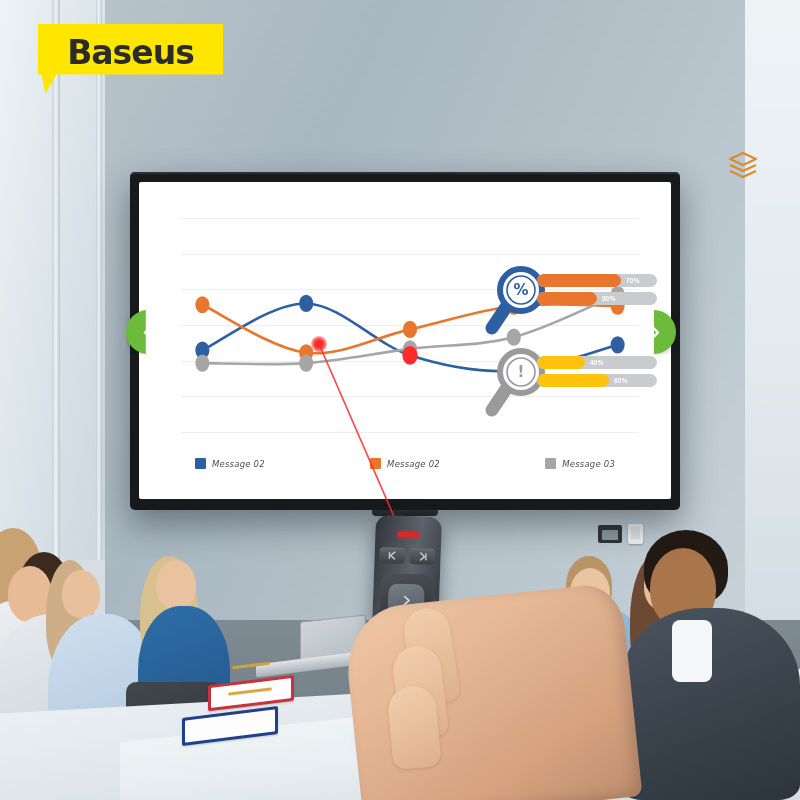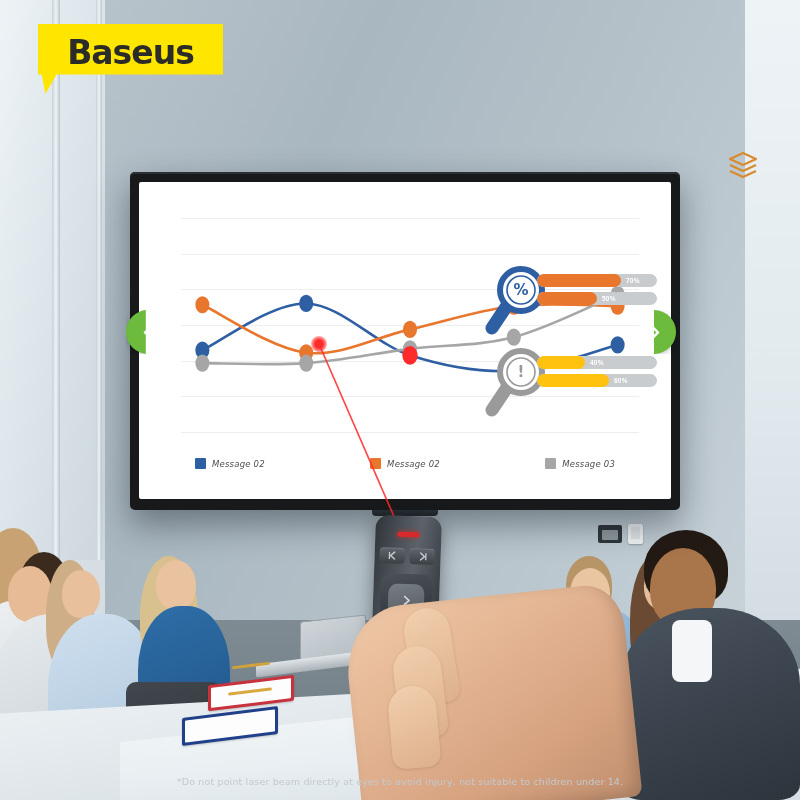--- a/index.html
+++ b/index.html
@@ -456,15 +456,14 @@
     </div>
     <div class="rside"></div>
     <div class="remote-brand">Baseus</div>
   </div>
 
   <div class="hand"></div>
   <div class="finger" style="left:408px; top:608px; width:46px; height:96px; transform:rotate(-9deg);"></div>
   <div class="finger" style="left:396px; top:646px; width:48px; height:92px; transform:rotate(-7deg);"></div>
   <div class="finger" style="left:390px; top:686px; width:48px; height:82px; transform:rotate(-5deg);"></div>
 
-  <div class="disclaimer">*Do not point laser beam directly at eyes to avoid injury, not suitable to children under 14.</div>
 
 </div>
 
 </body></html>

